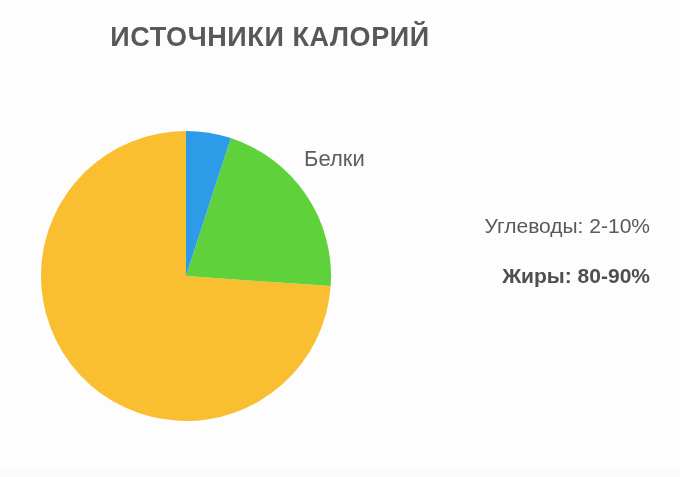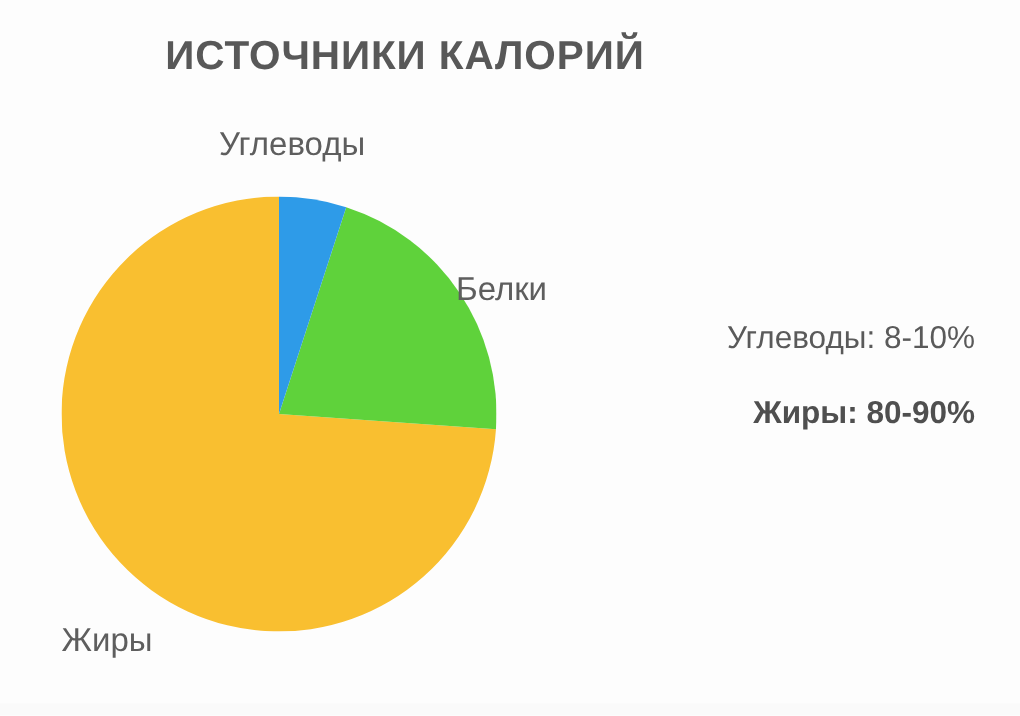--- a/index.html
+++ b/index.html
@@ -53,21 +53,20 @@
     color: #5e5e5e;
     white-space: nowrap;
   }
   #label-carbs {
     left: 146px;
     top: 83px;
   }
   #label-protein {
     left: 304px;
     top: 146px;
-    margin-top: 34px;
   }
   #label-fat {
     left: 41px;
     top: 414px;
   }
   #legend {
     position: absolute;
     right: 30px;
     top: 214px;
     width: 330px;
@@ -102,25 +101,23 @@
   <div id="chart-title">ИСТОЧНИКИ КАЛОРИЙ</div>
 
   <div id="pie-wrap">
     <svg id="pie-svg" viewBox="0 0 290 290">
       <path id="slice-fat" d="M 145 145 L 289.65 155.11 A 145 145 0 1 1 145.00 0.00 Z" fill="#f9bf30"></path>
       <path id="slice-protein" d="M 145 145 L 189.81 7.10 A 145 145 0 0 1 289.65 155.11 Z" fill="#5fd23b"></path>
       <path id="slice-carbs" d="M 145 145 L 145.00 0.00 A 145 145 0 0 1 189.81 7.10 Z" fill="#2e9be8"></path>
     </svg>
   </div>
 
-  <div class="slice-label" id="label-carbs">Углеводы</div>
 
   <div class="slice-label" id="label-protein">Белки</div>
 
-  <div class="slice-label" id="label-fat">Жиры</div>
 
   <div id="legend">
-    <div class="legend-row">Углеводы: 8-10%</div>
+    <div class="legend-row">Углеводы: 2-10%</div>
     <div class="legend-row is-bold">Жиры: 80-90%</div>
   </div>
 
   <div id="bottom-band"></div>
 </div>
 
 </body></html>

